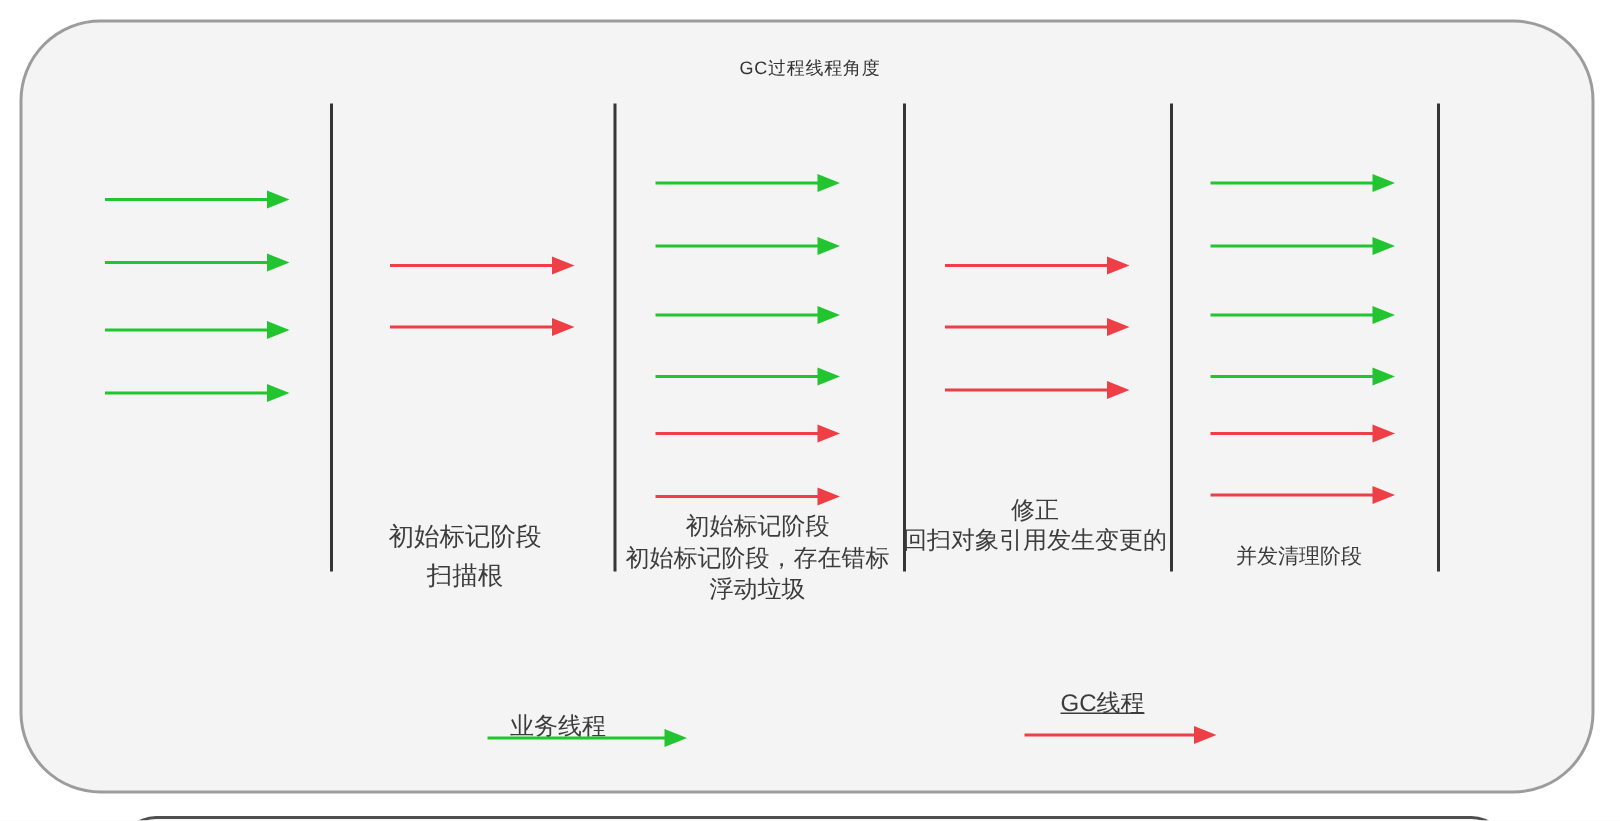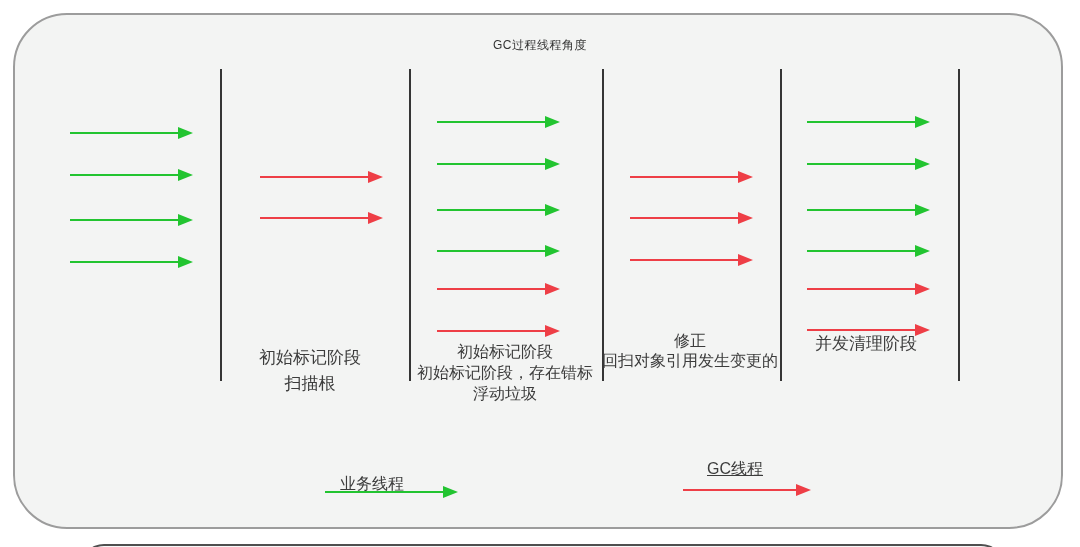--- a/index.html
+++ b/index.html
@@ -174,21 +174,21 @@
       </div>
       <div class="phase" style="left: 505px; top: 341px; font-size: 16px; line-height: 21px;">
         <div class="phase-line">初始标记阶段</div>
         <div class="phase-line">初始标记阶段，存在错标</div>
         <div class="phase-line">浮动垃圾</div>
       </div>
       <div class="phase" style="left: 690px; top: 331px; font-size: 16px; line-height: 20px;">
         <div class="phase-line">修正</div>
         <div class="phase-line">回扫对象引用发生变更的</div>
       </div>
-      <div class="phase" style="left: 866px; top: 334px; font-size: 17px; line-height: 20px;">
+      <div class="phase" style="left: 866px; top: 360px; font-size: 14px; line-height: 20px;">
         <div class="phase-line">并发清理阶段</div>
       </div>
       <div class="legend-label" style="left: 372px; top: 474px;">业务线程</div>
       <div class="arrow" style="left: 325px; top: 485px; width: 133px;">
         <div class="shaft" style="background: rgb(34, 196, 48);"></div>
         <div class="head" style="border-left-color: rgb(34, 196, 48);"></div>
       </div>
       <div class="legend-label" style="left: 735px; top: 459px; text-decoration: underline;">GC线程</div>
       <div class="arrow" style="left: 683px; top: 483px; width: 128px;">
         <div class="shaft" style="background: rgb(238, 62, 70);"></div>

